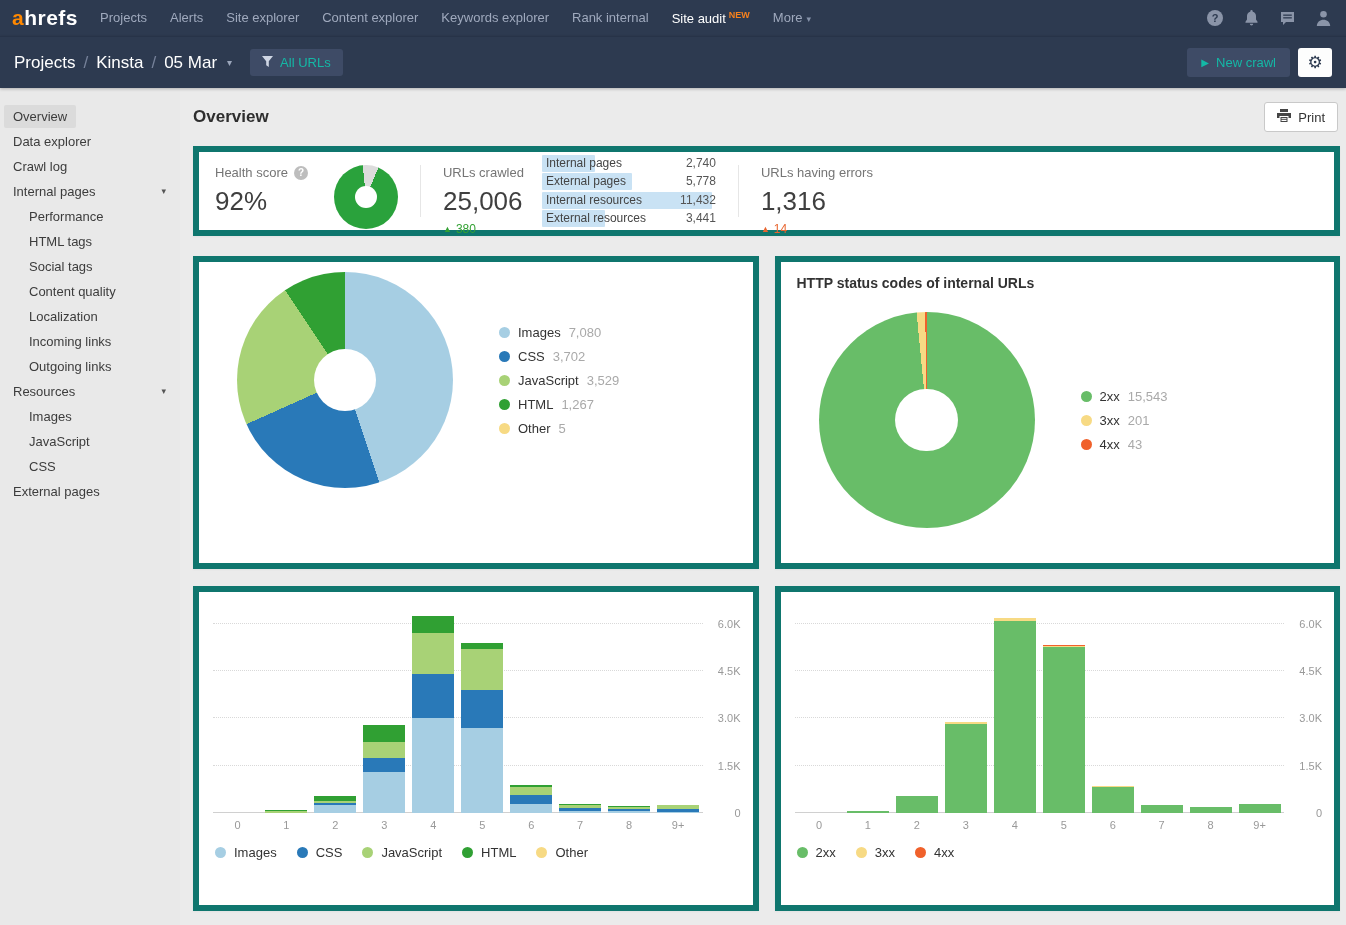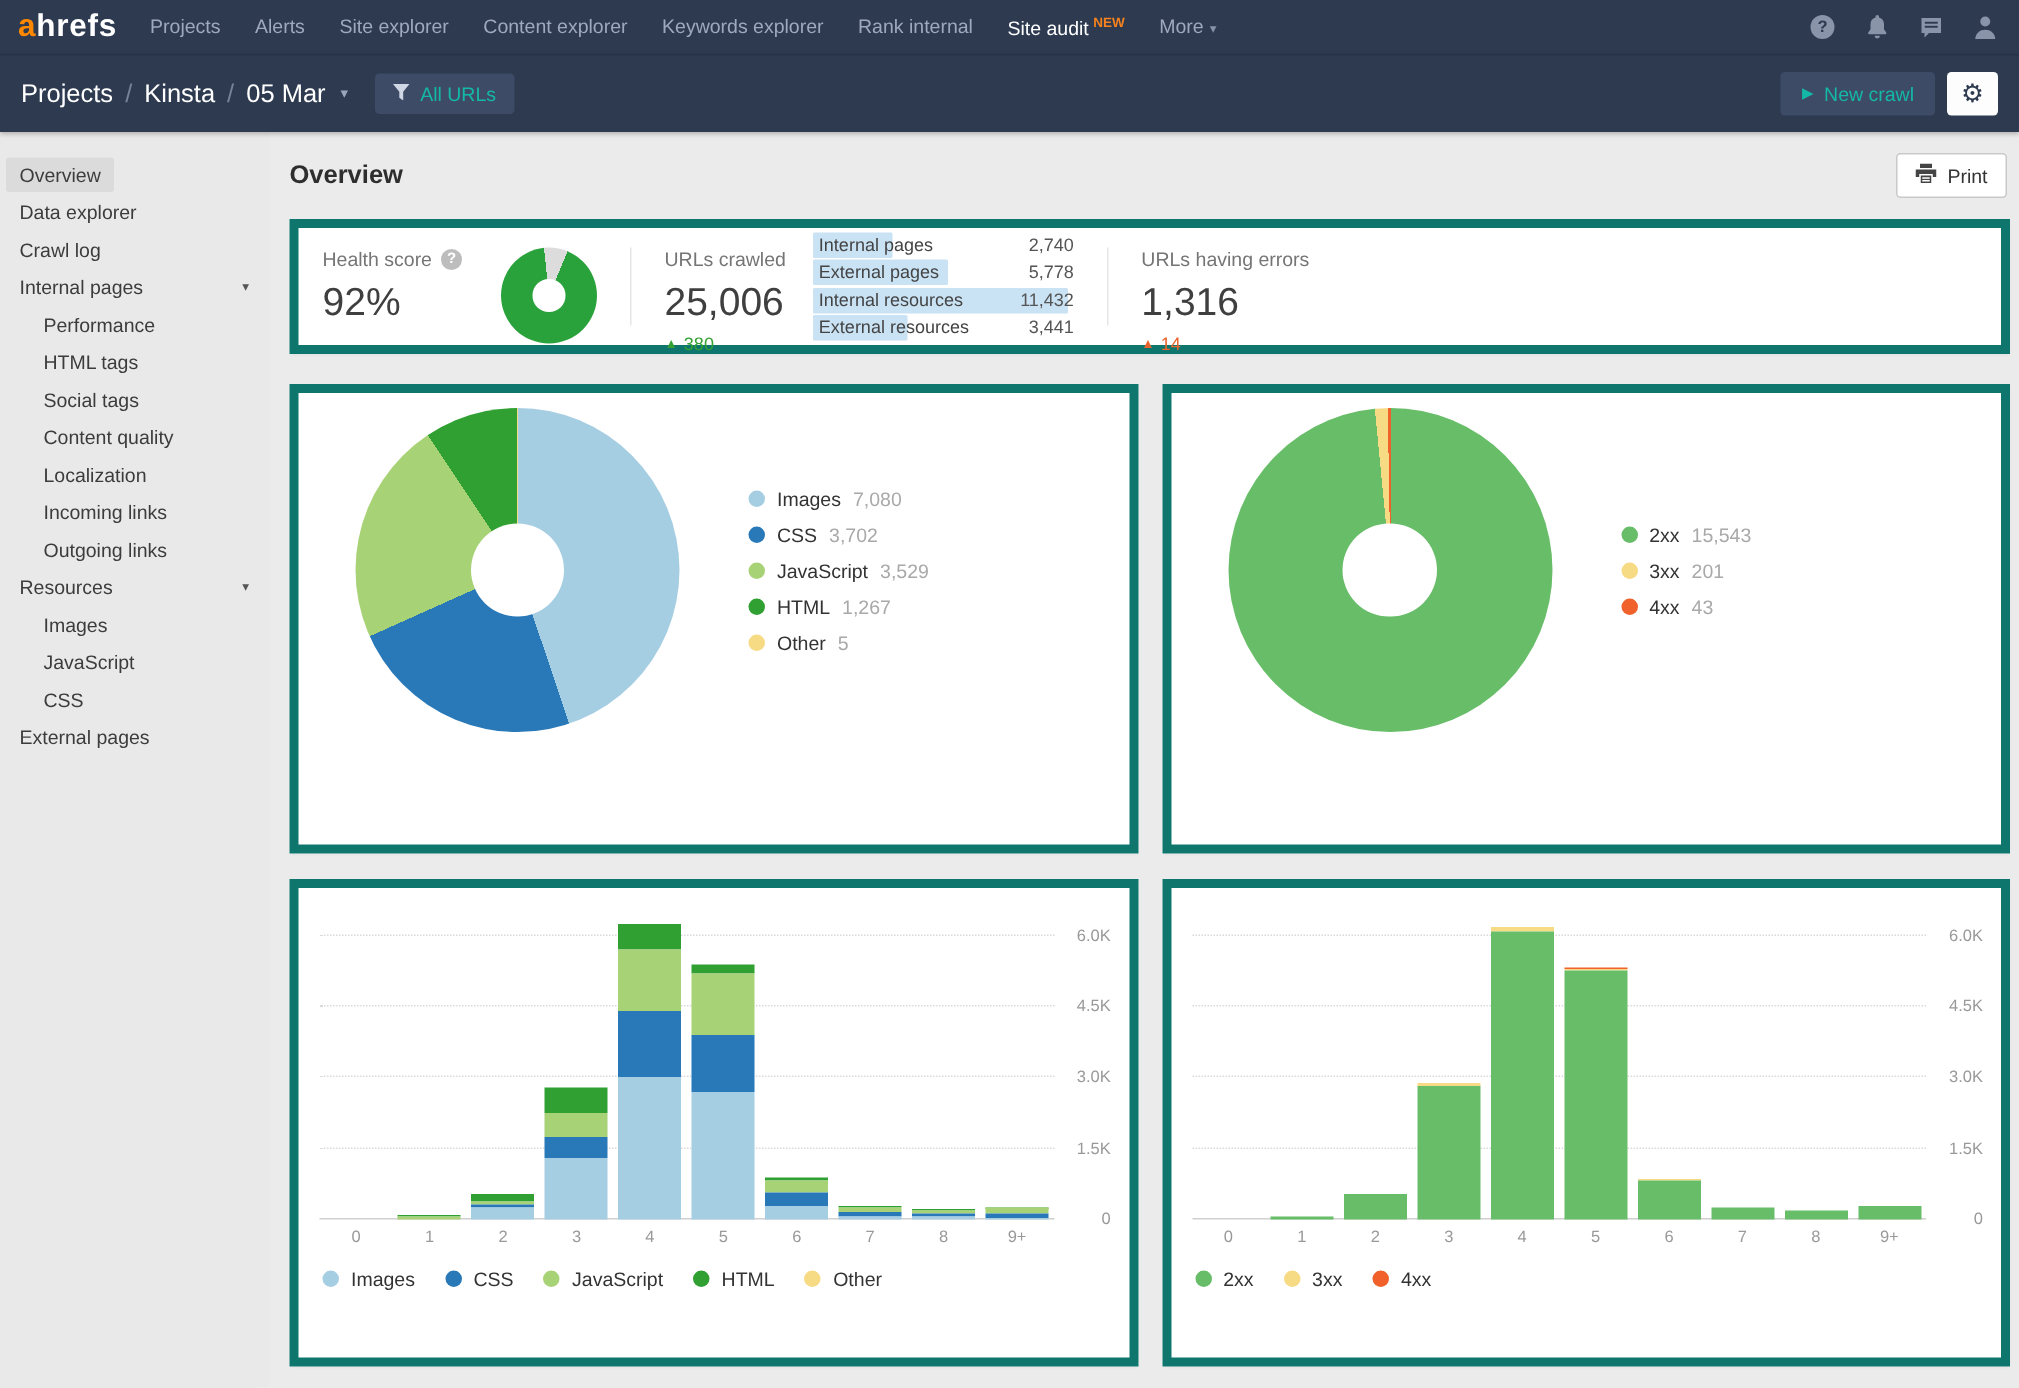--- a/index.html
+++ b/index.html
@@ -328,20 +328,23 @@
               </div>
               <div class="pl-item">
                 <div class="pl-dot" style="background: rgb(247, 218, 132);"></div>
                 <span class="pl-name">Other</span>
                 <span class="pl-val">5</span>
               </div>
             </div>
         </div>
       </div>
       <div class="card donut-card">
+        <div class="card-title-row">
+          <div class="card-title">HTTP status codes of internal URLs</div>
+        </div>
         <div class="donut-body">
           <div class="pie" style="background: conic-gradient(rgb(104, 189, 104) 0deg, rgb(104, 189, 104) 354.44deg, rgb(247, 218, 132) 354.44deg, rgb(247, 218, 132) 359.02deg, rgb(240, 97, 43) 359.02deg, rgb(240, 97, 43) 360deg);">
               <div class="donut-hole" style="inset: 35.5%;"></div>
             </div>
           <div class="pie-legend">
               <div class="pl-item">
                 <div class="pl-dot" style="background: rgb(104, 189, 104);"></div>
                 <span class="pl-name">2xx</span>
                 <span class="pl-val">15,543</span>
               </div>

